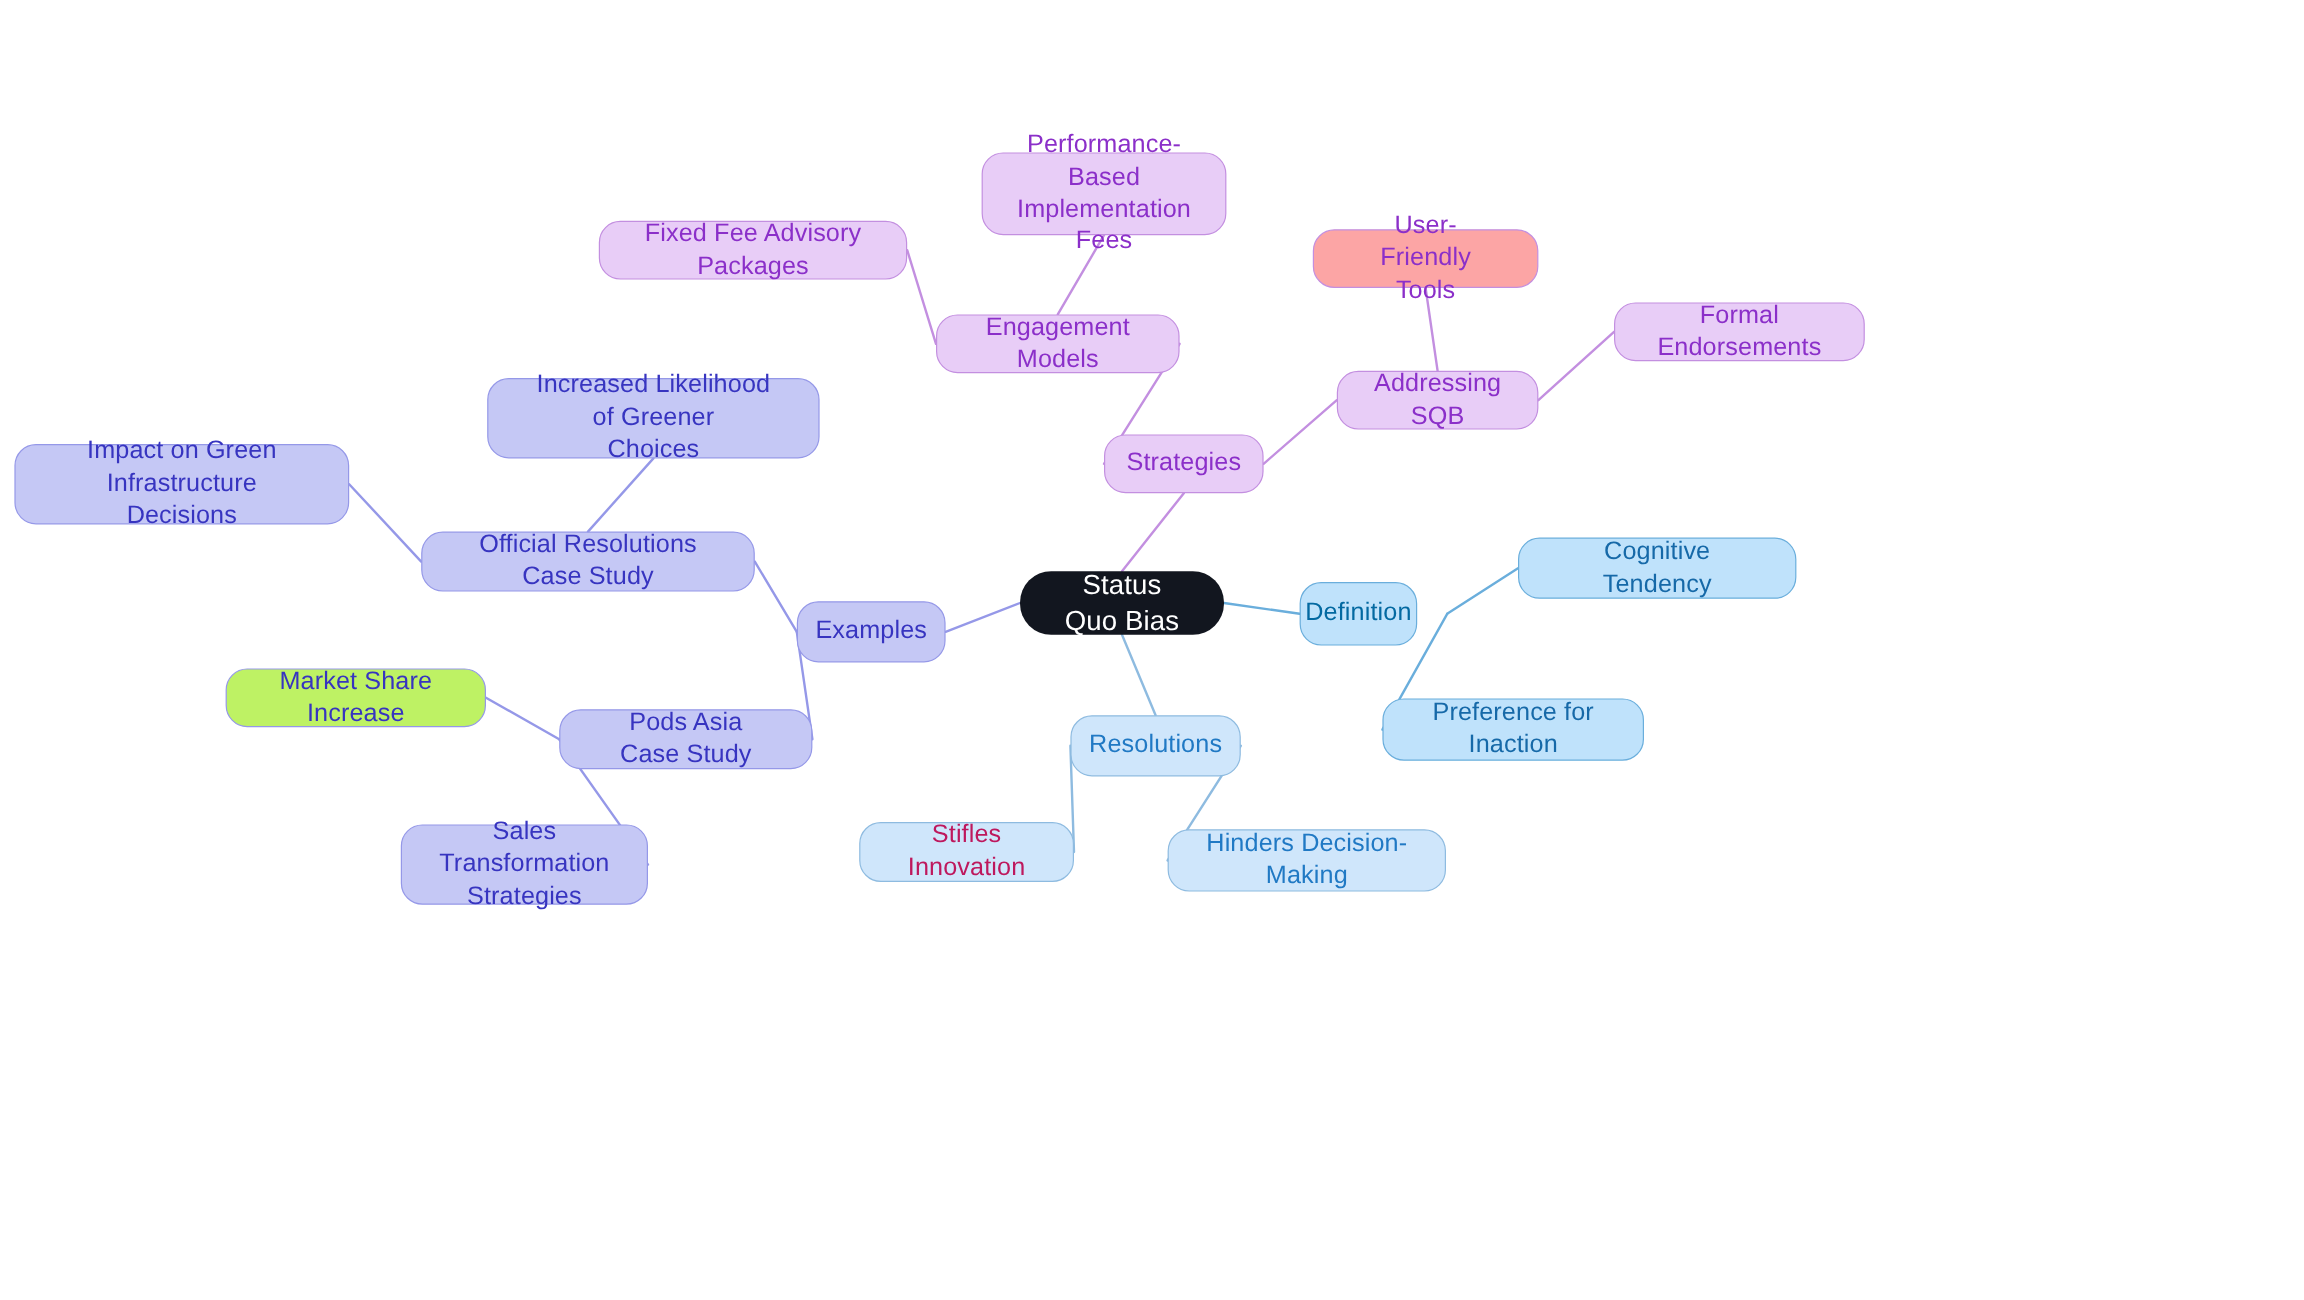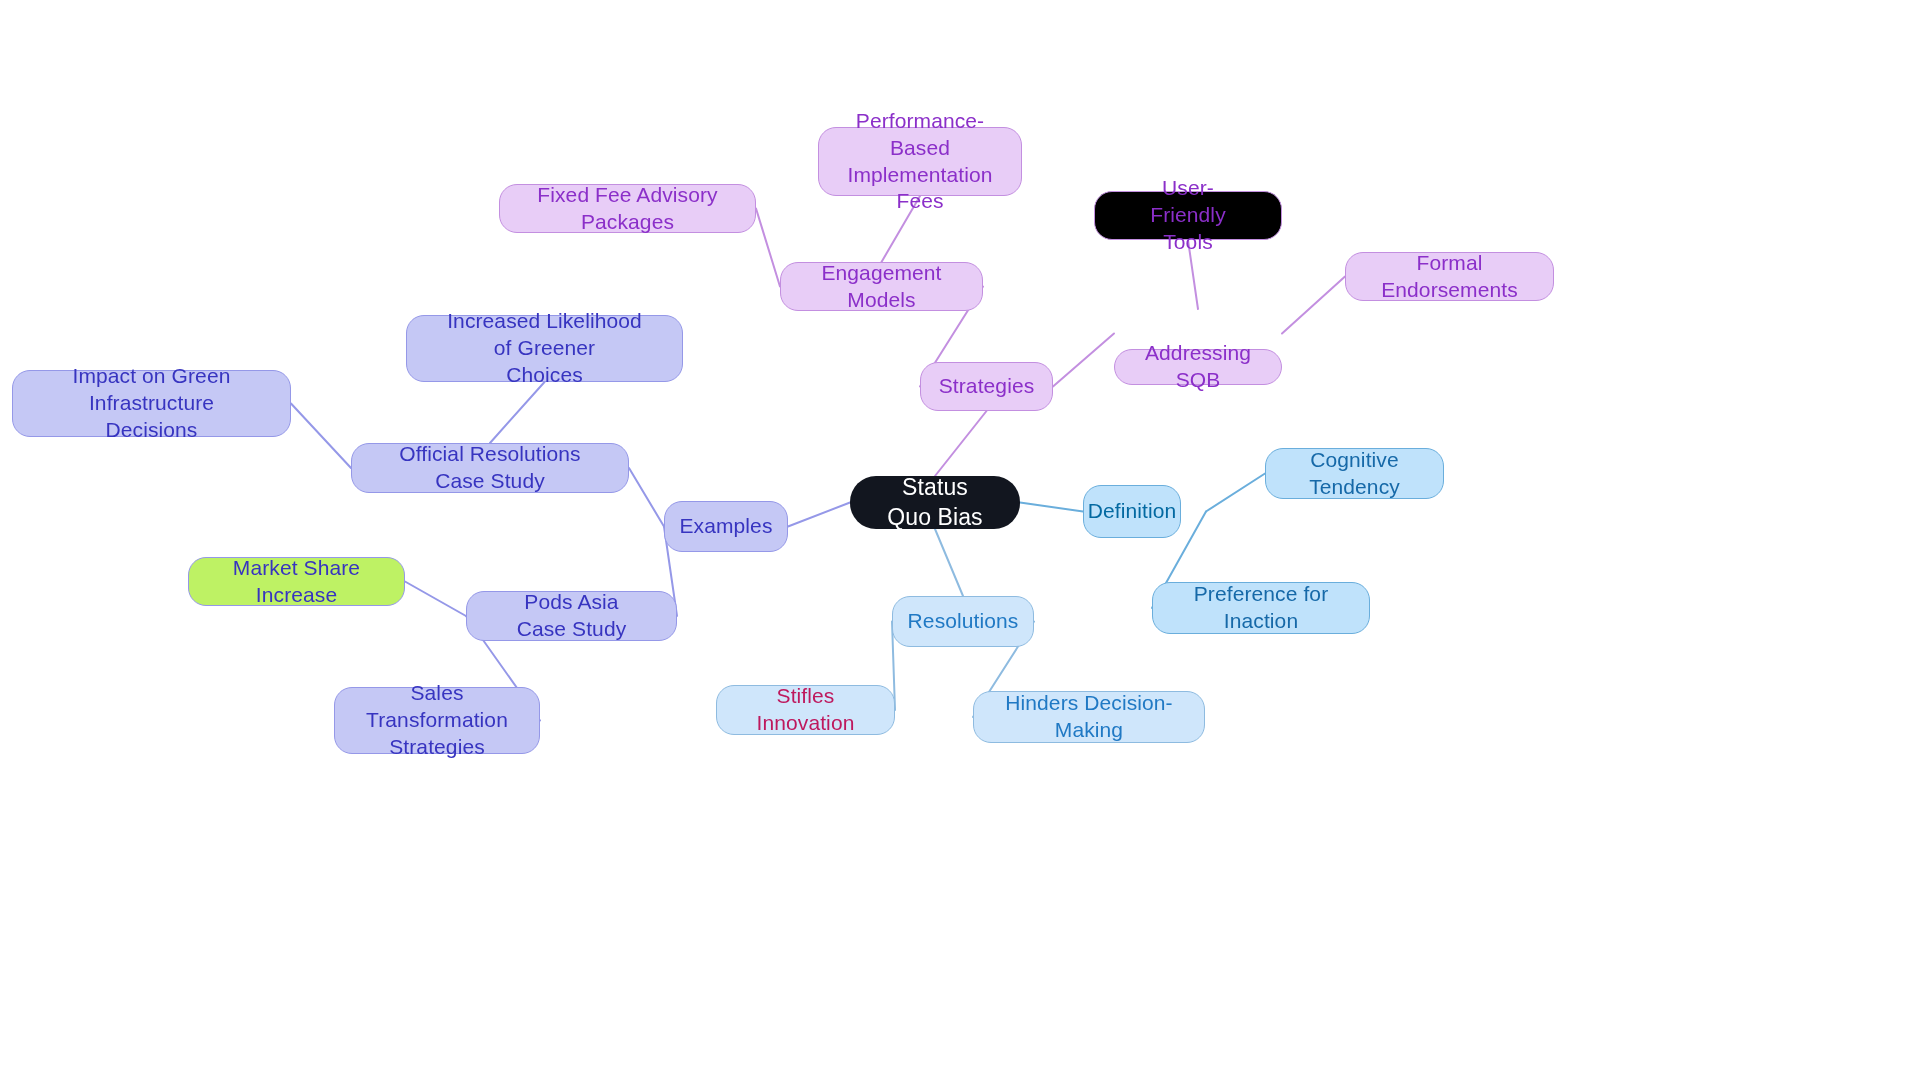--- a/index.html
+++ b/index.html
@@ -68,37 +68,37 @@
       <path d="M 920 386.5 L 983 286.5" stroke="#c38fe0" stroke-width="2" fill="none" stroke-linecap="round"></path>
       <path d="M 780 286.5 L 756 208.5" stroke="#c38fe0" stroke-width="2" fill="none" stroke-linecap="round"></path>
       <path d="M 881.5 262 L 920 196" stroke="#c38fe0" stroke-width="2" fill="none" stroke-linecap="round"></path>
       <path d="M 1053 386.5 L 1114 333.5" stroke="#c38fe0" stroke-width="2" fill="none" stroke-linecap="round"></path>
       <path d="M 1198 309 L 1188 240" stroke="#c38fe0" stroke-width="2" fill="none" stroke-linecap="round"></path>
       <path d="M 1282 333.5 L 1345 276.5" stroke="#c38fe0" stroke-width="2" fill="none" stroke-linecap="round"></path>
     </svg>
   <div id="nodes-layer">
       <div class="node root" style="left: 850px; top: 476px; width: 170px; height: 53px; background: rgb(18, 22, 31); border-color: rgb(18, 22, 31); color: rgb(255, 255, 255);">Status Quo Bias</div>
       <div class="node lvl1" style="left: 1083px; top: 485px; width: 98px; height: 53px; background: rgb(191, 226, 251); border-color: rgb(106, 174, 220); color: #0369a1;">Definition</div>
-      <div class="node lvl2" style="left: 1265px; top: 448px; width: 179px; height: 51px; background: rgb(191, 226, 251); border-color: rgb(106, 174, 220); color: rgb(22, 105, 168);">Cognitive Tendency</div>
+      <div class="node lvl2" style="left: 1265px; top: 448px; width: 232px; height: 51px; background: rgb(191, 226, 251); border-color: rgb(106, 174, 220); color: rgb(22, 105, 168);">Cognitive Tendency</div>
       <div class="node lvl2" style="left: 1152px; top: 582px; width: 218px; height: 52px; background: rgb(191, 226, 251); border-color: rgb(106, 174, 220); color: rgb(22, 105, 168);">Preference for Inaction</div>
       <div class="node lvl1" style="left: 892px; top: 596px; width: 142px; height: 51px; background: rgb(207, 230, 251); border-color: rgb(142, 187, 224); color: rgb(32, 121, 196);">Resolutions</div>
       <div class="node lvl2" style="left: 716px; top: 685px; width: 179px; height: 50px; background: rgb(207, 230, 251); border-color: rgb(142, 187, 224); color: #be185d;">Stifles Innovation</div>
       <div class="node lvl2" style="left: 973px; top: 691px; width: 232px; height: 52px; background: rgb(207, 230, 251); border-color: rgb(142, 187, 224); color: rgb(32, 121, 196);">Hinders Decision-Making</div>
       <div class="node lvl1" style="left: 664px; top: 501px; width: 124px; height: 51px; background: rgb(197, 200, 245); border-color: rgb(149, 152, 232); color: rgb(55, 52, 192);">Examples</div>
       <div class="node lvl2" style="left: 351px; top: 443px; width: 278px; height: 50px; background: rgb(197, 200, 245); border-color: rgb(149, 152, 232); color: rgb(55, 52, 192);">Official Resolutions Case Study</div>
       <div class="node lvl2" style="left: 12px; top: 370px; width: 279px; height: 67px; background: rgb(197, 200, 245); border-color: rgb(149, 152, 232); color: rgb(55, 52, 192);">Impact on Green Infrastructure
 Decisions</div>
       <div class="node lvl2" style="left: 406px; top: 315px; width: 277px; height: 67px; background: rgb(197, 200, 245); border-color: rgb(149, 152, 232); color: rgb(55, 52, 192);">Increased Likelihood of Greener
 Choices</div>
       <div class="node lvl2" style="left: 466px; top: 591px; width: 211px; height: 50px; background: rgb(197, 200, 245); border-color: rgb(149, 152, 232); color: rgb(55, 52, 192);">Pods Asia Case Study</div>
       <div class="node lvl2" style="left: 188px; top: 557px; width: 217px; height: 49px; background: #bef264; border-color: rgb(149, 152, 232); color: rgb(55, 52, 192);">Market Share Increase</div>
       <div class="node lvl2" style="left: 334px; top: 687px; width: 206px; height: 67px; background: rgb(197, 200, 245); border-color: rgb(149, 152, 232); color: rgb(55, 52, 192);">Sales Transformation
 Strategies</div>
       <div class="node lvl1" style="left: 920px; top: 362px; width: 133px; height: 49px; background: rgb(232, 205, 247); border-color: rgb(195, 143, 224); color: rgb(139, 47, 201);">Strategies</div>
       <div class="node lvl2" style="left: 780px; top: 262px; width: 203px; height: 49px; background: rgb(232, 205, 247); border-color: rgb(195, 143, 224); color: rgb(139, 47, 201);">Engagement Models</div>
       <div class="node lvl2" style="left: 499px; top: 184px; width: 257px; height: 49px; background: rgb(232, 205, 247); border-color: rgb(195, 143, 224); color: rgb(139, 47, 201);">Fixed Fee Advisory Packages</div>
       <div class="node lvl2" style="left: 818px; top: 127px; width: 204px; height: 69px; background: rgb(232, 205, 247); border-color: rgb(195, 143, 224); color: rgb(139, 47, 201);">Performance-Based
 Implementation Fees</div>
-      <div class="node lvl2" style="left: 1114px; top: 309px; width: 168px; height: 36px; background: rgb(232, 205, 247); border-color: rgb(195, 143, 224); color: rgb(139, 47, 201); margin-top: 40px;">Addressing SQB</div>
-      <div class="node lvl2" style="left: 1094px; top: 191px; width: 188px; height: 49px; background: #000000; border-color: rgb(195, 143, 224); color: rgb(139, 47, 201);">User-Friendly Tools</div>
+      <div class="node lvl2" style="left: 1114px; top: 309px; width: 168px; height: 49px; background: rgb(232, 205, 247); border-color: rgb(195, 143, 224); color: rgb(139, 47, 201);">Addressing SQB</div>
+      <div class="node lvl2" style="left: 1094px; top: 191px; width: 188px; height: 49px; background: #fca5a5; border-color: rgb(195, 143, 224); color: rgb(139, 47, 201);">User-Friendly Tools</div>
       <div class="node lvl2" style="left: 1345px; top: 252px; width: 209px; height: 49px; background: rgb(232, 205, 247); border-color: rgb(195, 143, 224); color: rgb(139, 47, 201);">Formal Endorsements</div>
     </div>
 </div>
 
 </body></html>

